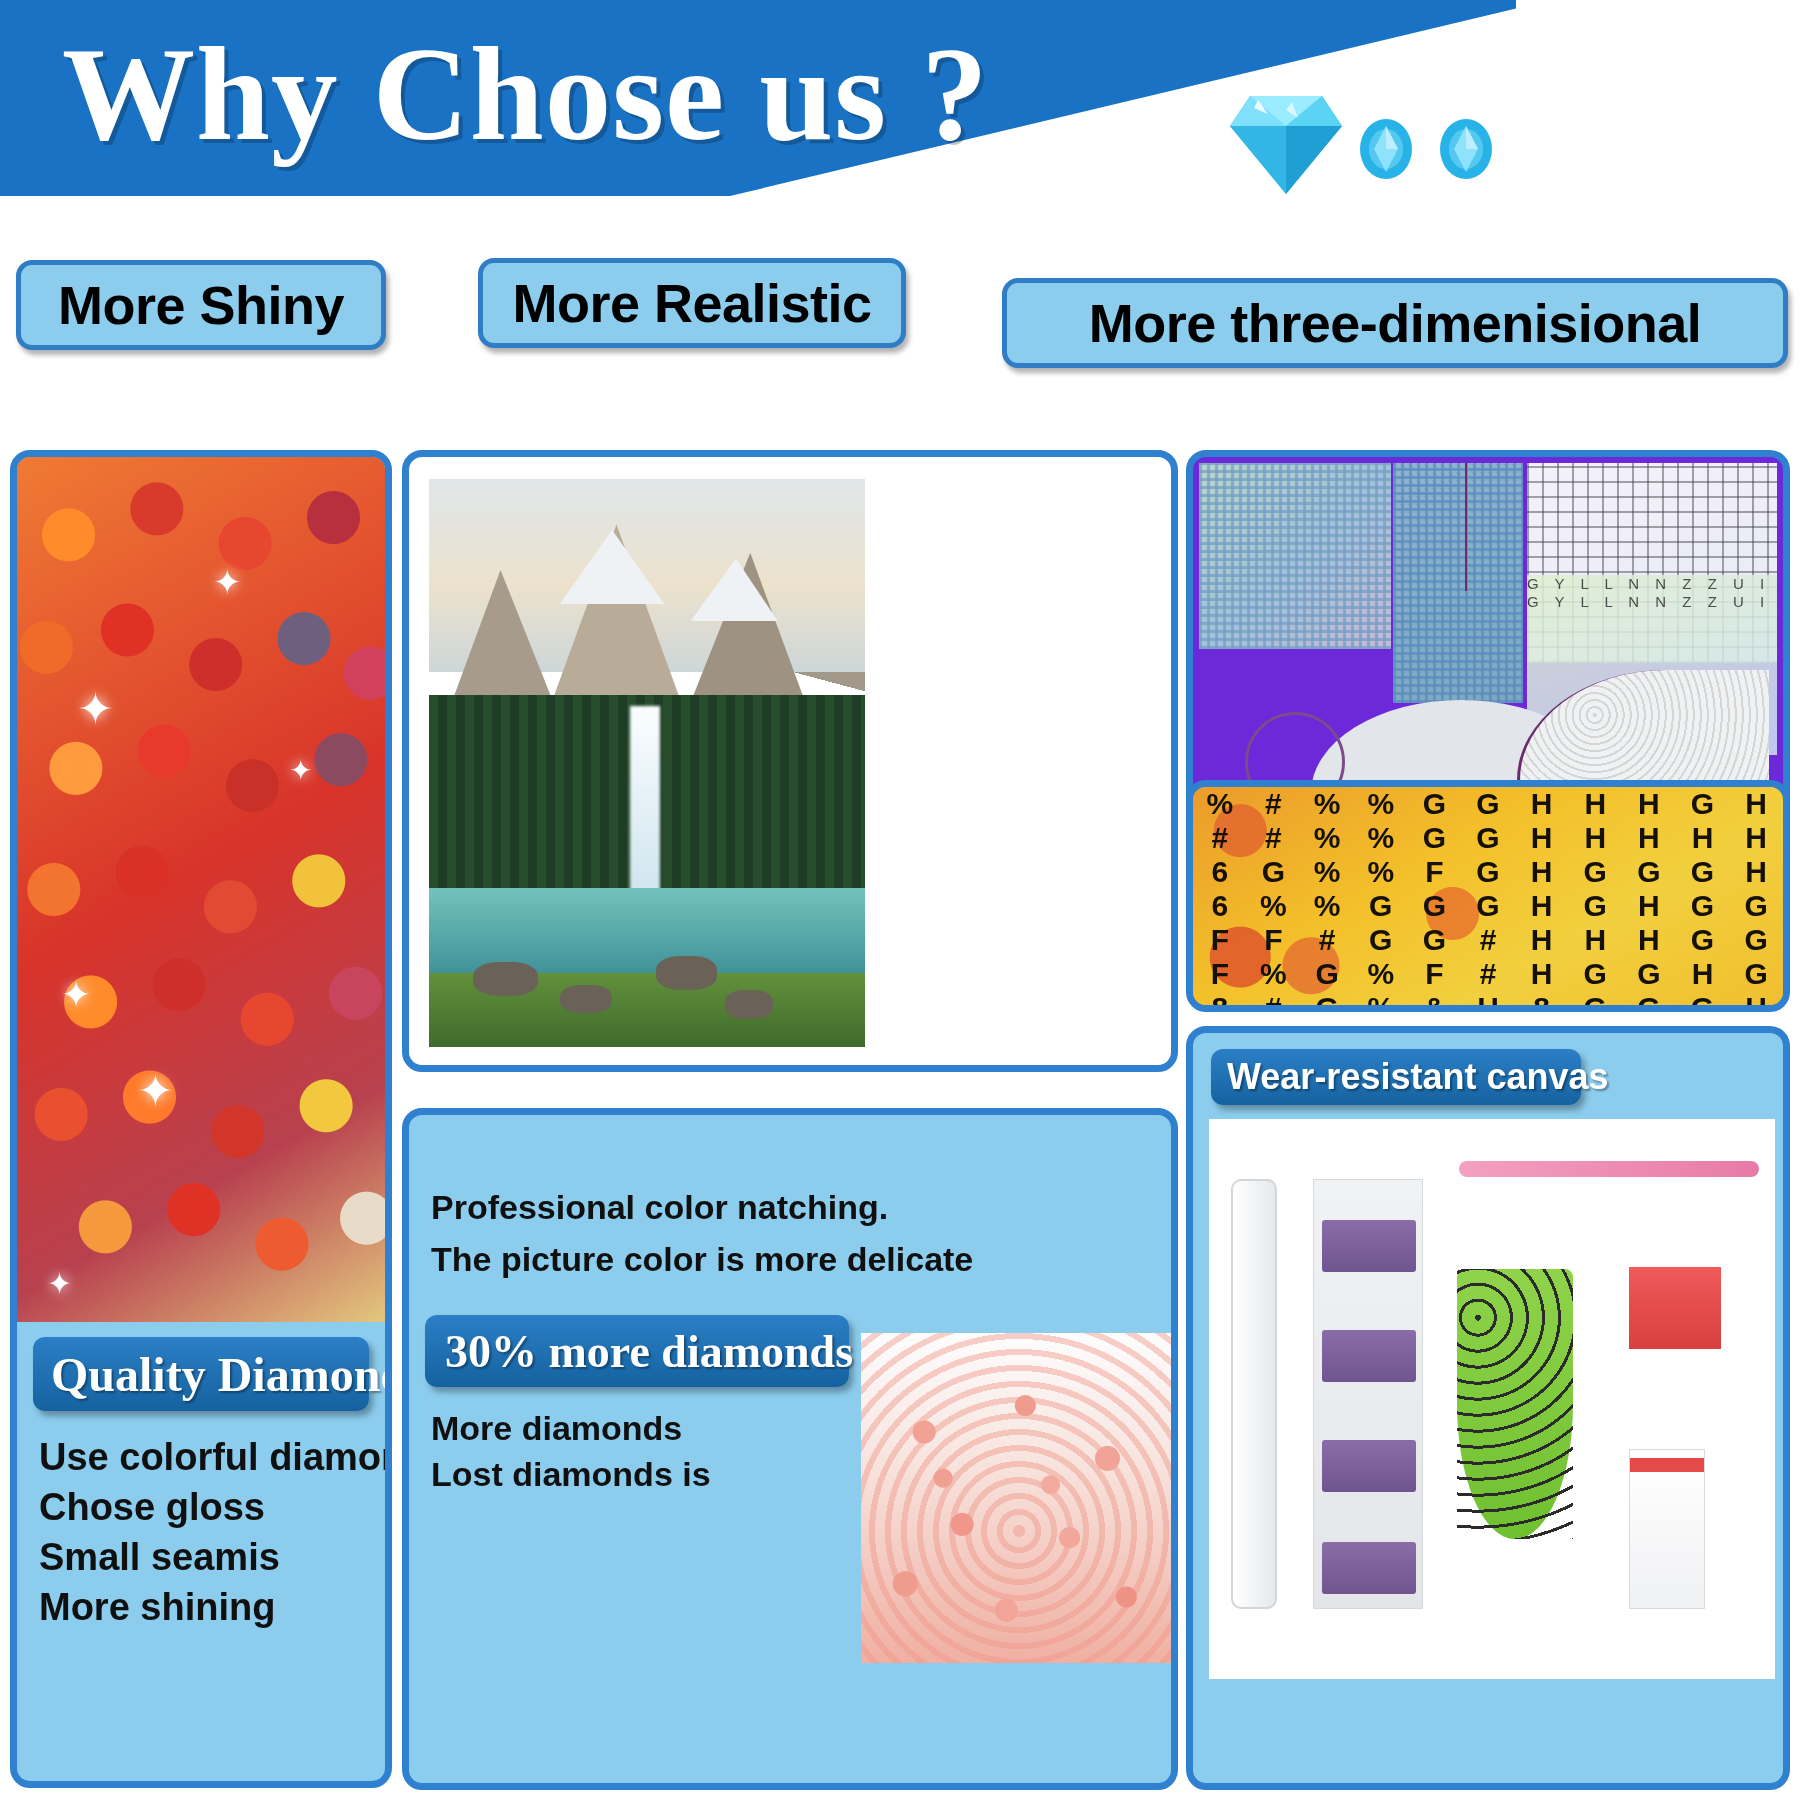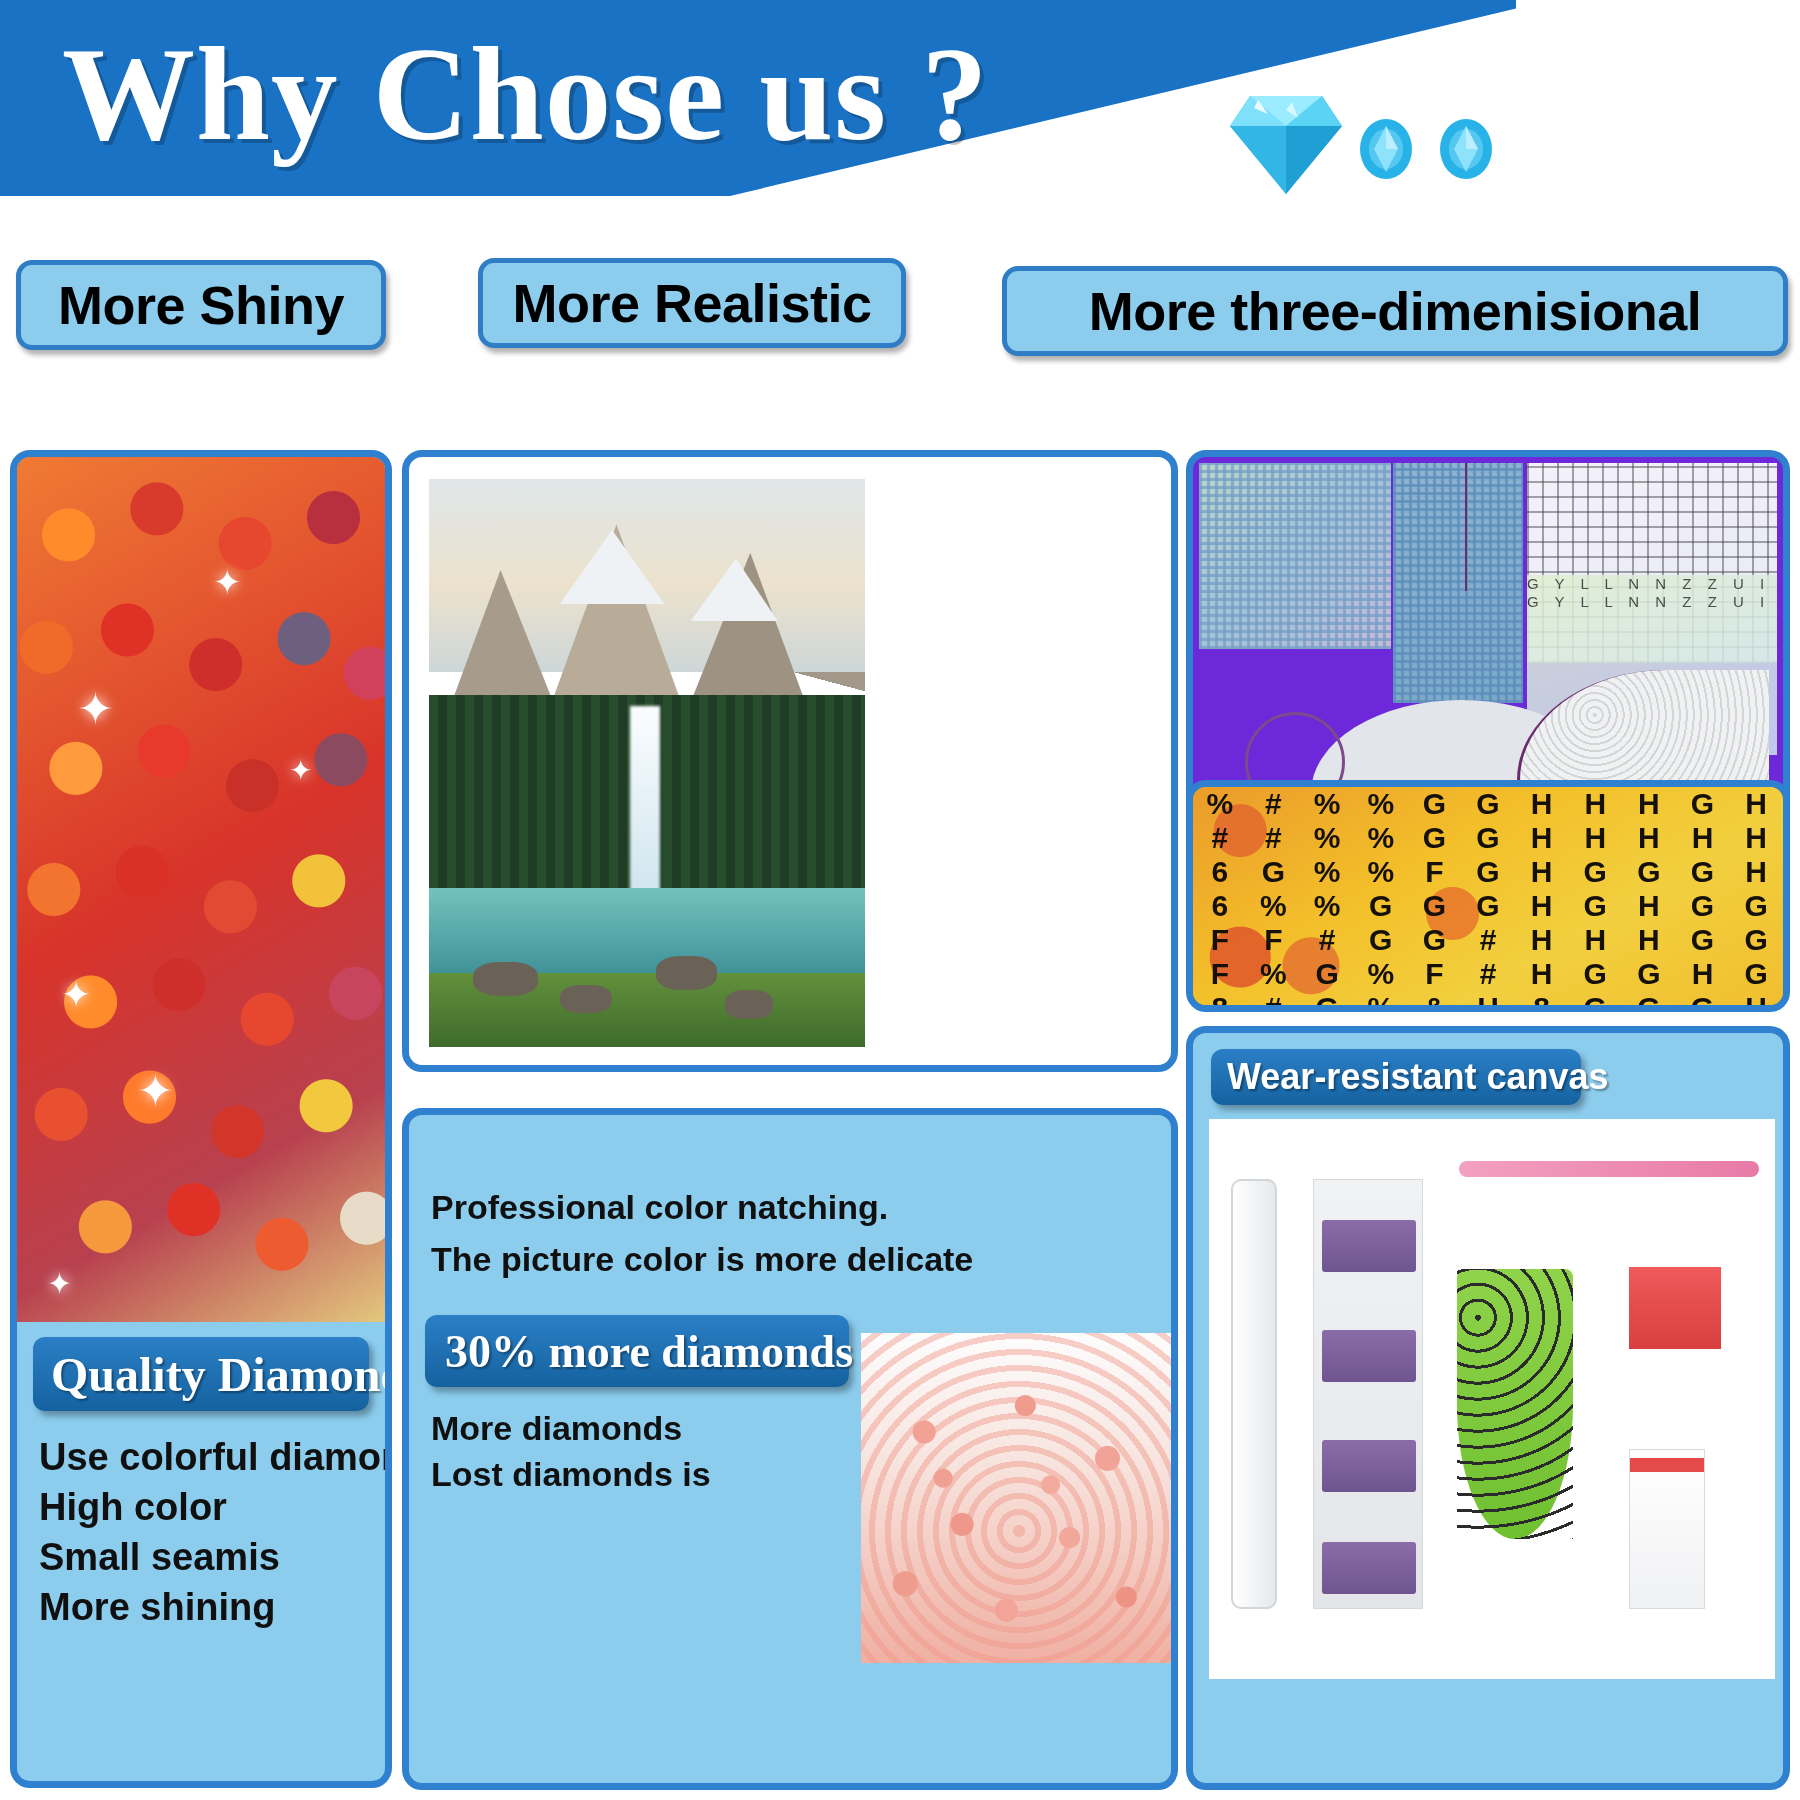--- a/index.html
+++ b/index.html
@@ -43,21 +43,21 @@
     border-radius: 16px;
     box-shadow: 3px 5px 5px rgba(0,0,0,0.30);
     display: flex; align-items: center; justify-content: center;
   }
   .cap-badge span {
     font-weight: bold; font-size: 54px; color: #000000;
     letter-spacing: -0.5px; white-space: nowrap;
   }
   #cap1 { left: 16px;   top: 8px;  width: 370px; }
   #cap2 { left: 478px;  top: 6px;  width: 428px; }
-  #cap3 { left: 1002px; top: 14px; width: 786px; }
+  #cap3 { left: 1002px; top: 26px; width: 786px; }
 
   
   .panel {
     position: absolute; border: 7px solid #2f80cf; border-radius: 20px;
     background: #ffffff; overflow: hidden;
   }
 
   
   #panel-left { left: 10px; top: 450px; width: 382px; height: 1338px; background: #8ccdee; }
   .gem-photo {
@@ -333,21 +333,21 @@
     <div class="sparkle" style="left:30px;  top:812px; font-size:30px;">✦</div>
     <div class="sparkle" style="left:272px; top:300px; font-size:28px;">✦</div>
   </div>
 
   <div class="title-badge" id="badge-quality">
     <span>Quality Diamonds</span>
   </div>
 
   <div class="bullet-list">
     <div>Use colorful diamonds</div>
-    <div>High color</div>
+    <div>Chose gloss</div>
     <div>Small seamis</div>
     <div>More shining</div>
   </div>
 </div>
 
 <div class="panel" id="panel-mid-top">
   <div class="landscape">
     <div class="ls-sky"></div>
     <div class="ls-peak" style="left:2%;  top:16%; width:30%; height:30%;
          clip-path: polygon(0 100%, 48% 0, 100% 100%); background:#a79c8b;"></div>

